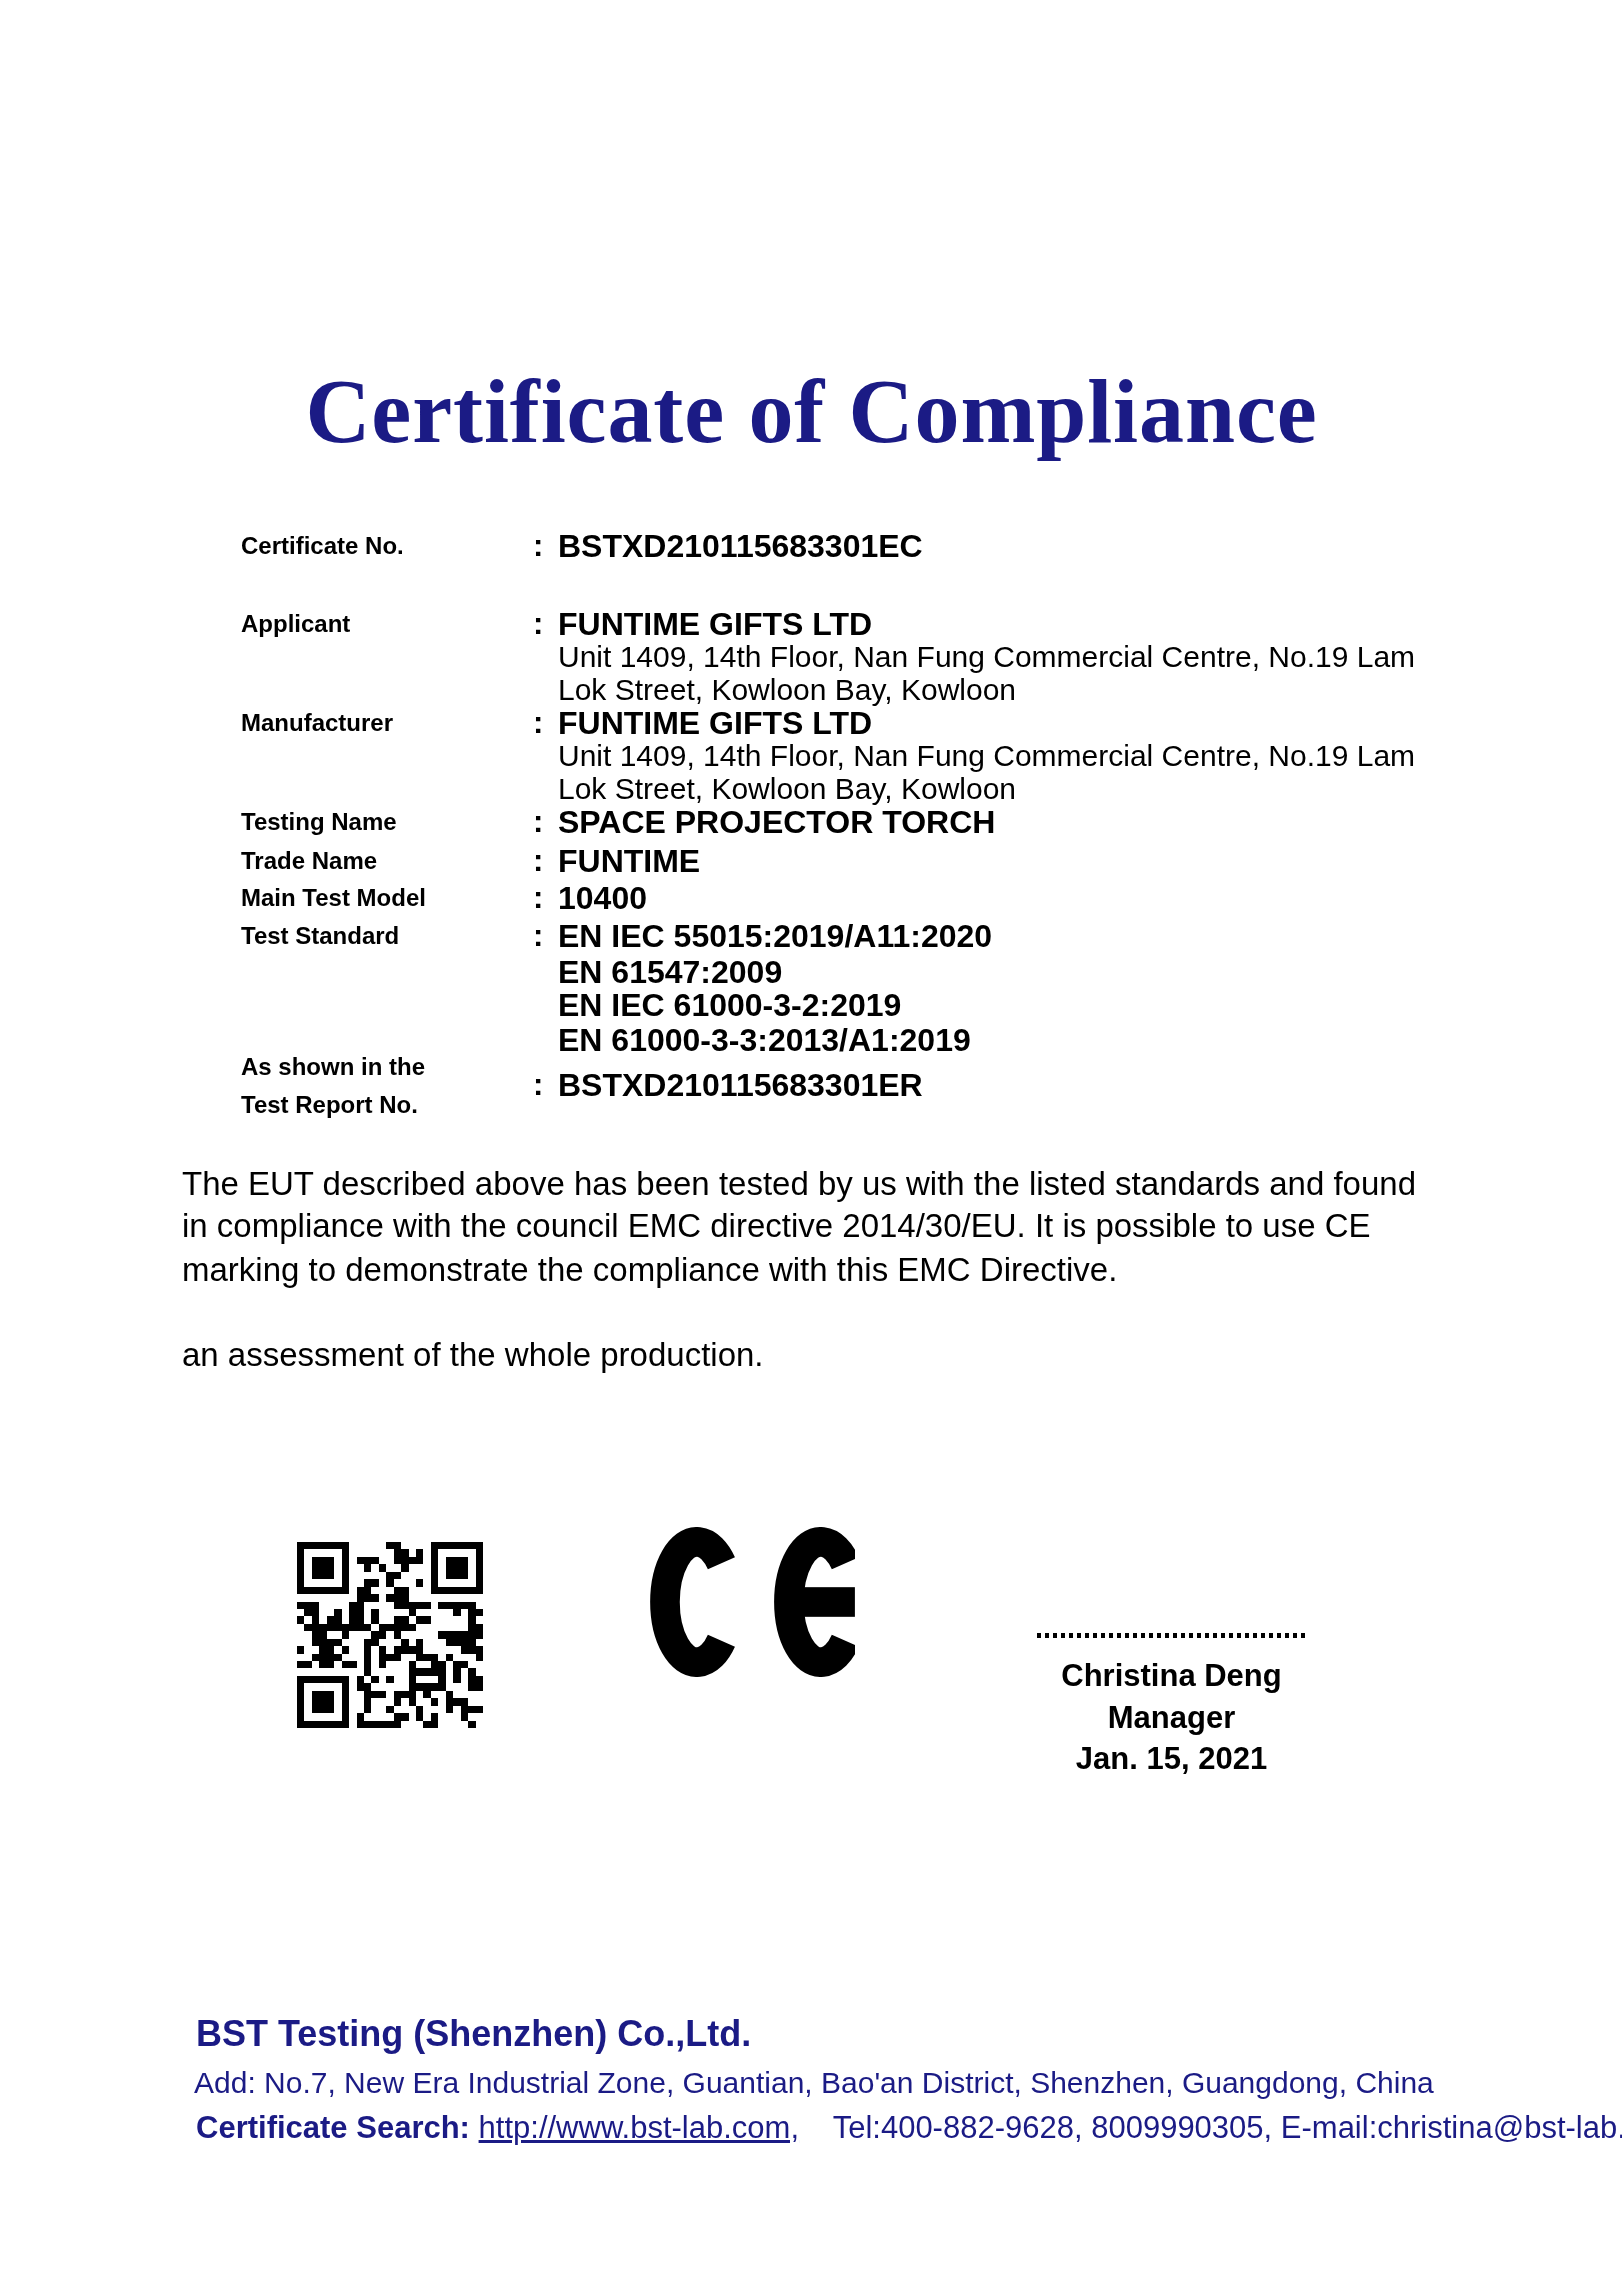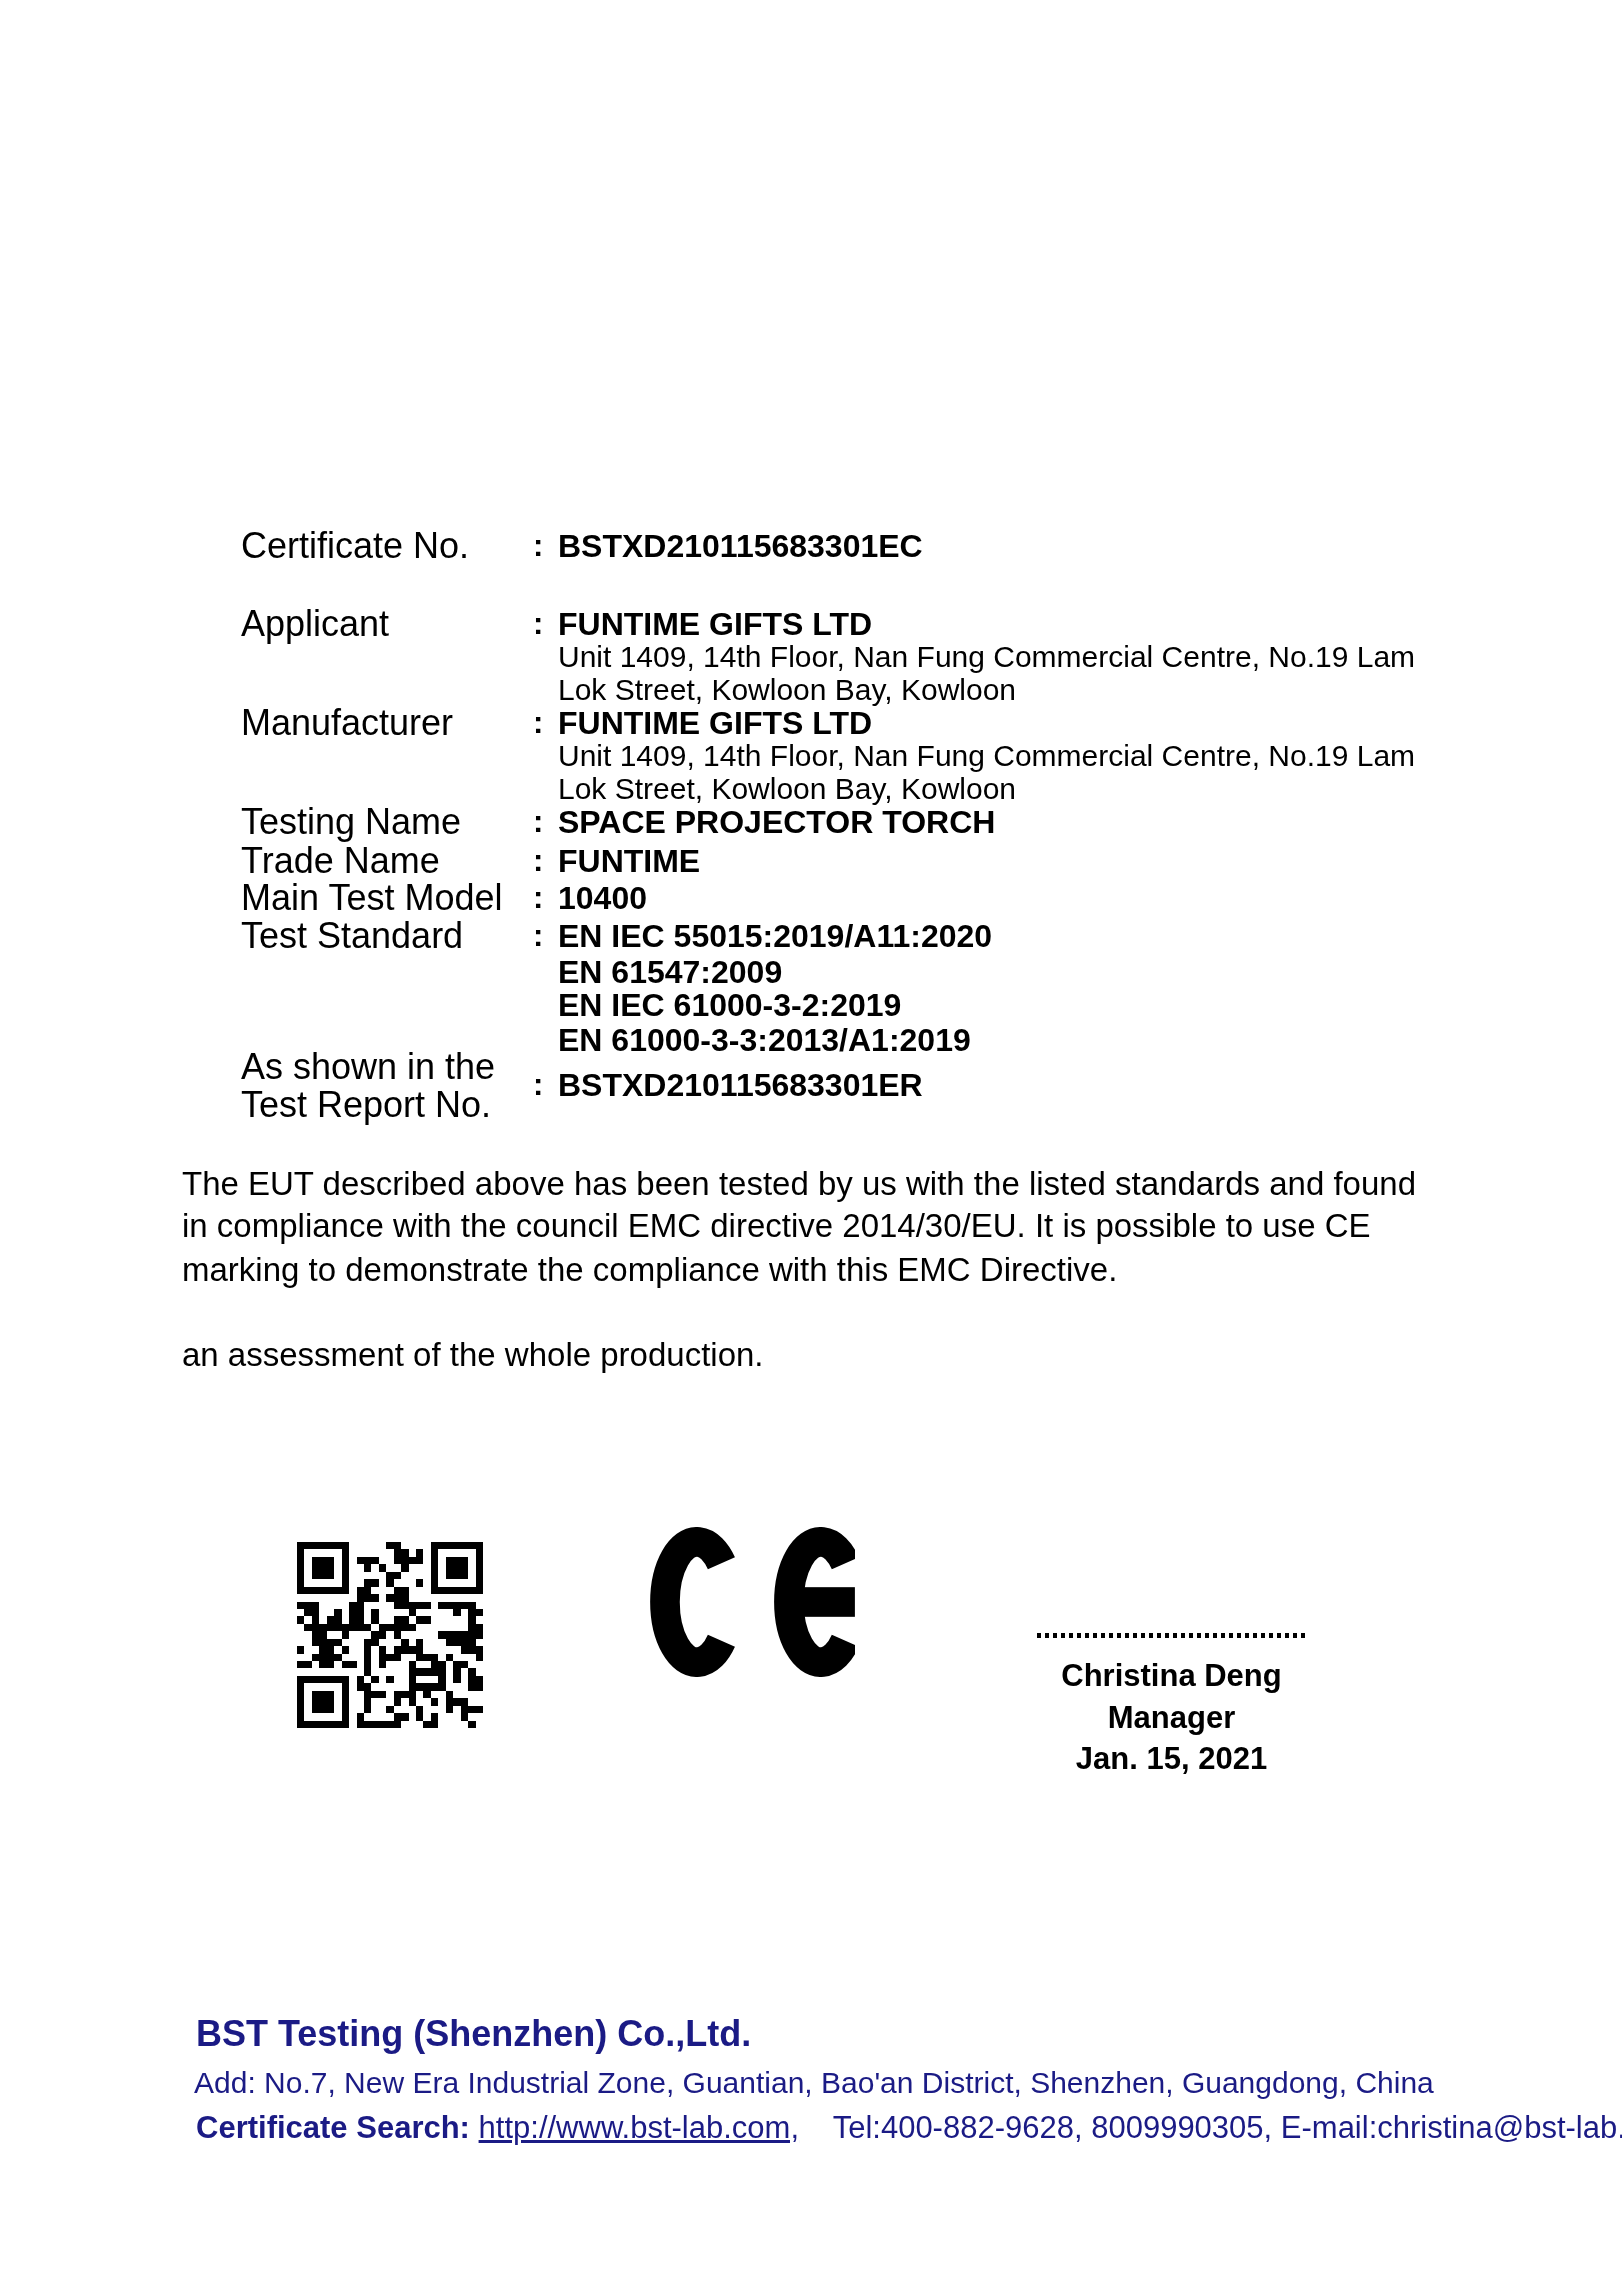--- a/index.html
+++ b/index.html
@@ -6,21 +6,21 @@
   .page {
     position:relative; width:1623px; height:2295px; background:#ffffff;
     font-family:"Liberation Sans", sans-serif; color:#000; overflow:hidden;
   }
   .abs { position:absolute; white-space:nowrap; }
   .title {
     left:0; top:360px; width:1623px; text-align:center;
     font-family:"Liberation Serif", serif; font-weight:bold; font-size:90px;
     color:var(--navy,#1b1b85); letter-spacing:0.9px;
   }
-  .lbl  { left:241px; font-weight:normal; font-size:36px; line-height:38px; }
+  .lbl  { left:241px; font-weight:bold; font-size:24px; line-height:38px; }
   .coln { left:533px; font-weight:bold; font-size:31px; line-height:38px; }
   .valb { left:558px; font-weight:bold; font-size:32px; line-height:38px; }
   .valr { left:558px; font-weight:normal; font-size:30px; line-height:38px; }
   .para { left:182px; font-size:33px; line-height:43px; font-weight:normal; }
   .sig  { left:969px; width:405px; text-align:center; font-weight:bold; font-size:31px; line-height:41px; }
   .dotline {
     left:1037px; top:1633px; width:268px; height:4.5px;
     background:repeating-linear-gradient(90deg,#000 0 3.6px,transparent 3.6px 8px);
   }
   .foot-co   { left:196px; top:2013px; font-weight:bold; font-size:36px; color:var(--navy,#1b1b85); }
@@ -29,20 +29,21 @@
   .foot-line .bold { font-weight:bold; }
   .foot-line a { color:var(--navy,#1b1b85); text-decoration:underline; }
   .foot-line .contact { margin-left:25px; }
   svg { display:block; }
 </style>
 </head>
 <body>
 
 <div class="page">
 
+  <div class="abs title">Certificate of Compliance</div>
 
   <div class="abs lbl" style="top:527px">Certificate No.</div>
   <div class="abs coln" style="top:527px">:</div>
   <div class="abs valb" style="top:527px">BSTXD210115683301EC</div>
 
   <div class="abs lbl" style="top:605px">Applicant</div>
   <div class="abs coln" style="top:605px">:</div>
   <div class="abs valb" style="top:605px">FUNTIME GIFTS LTD</div>
   <div class="abs valr" style="top:638px">Unit 1409, 14th Floor, Nan Fung Commercial Centre, No.19 Lam</div>
   <div class="abs valr" style="top:671px">Lok Street, Kowloon Bay, Kowloon</div>

